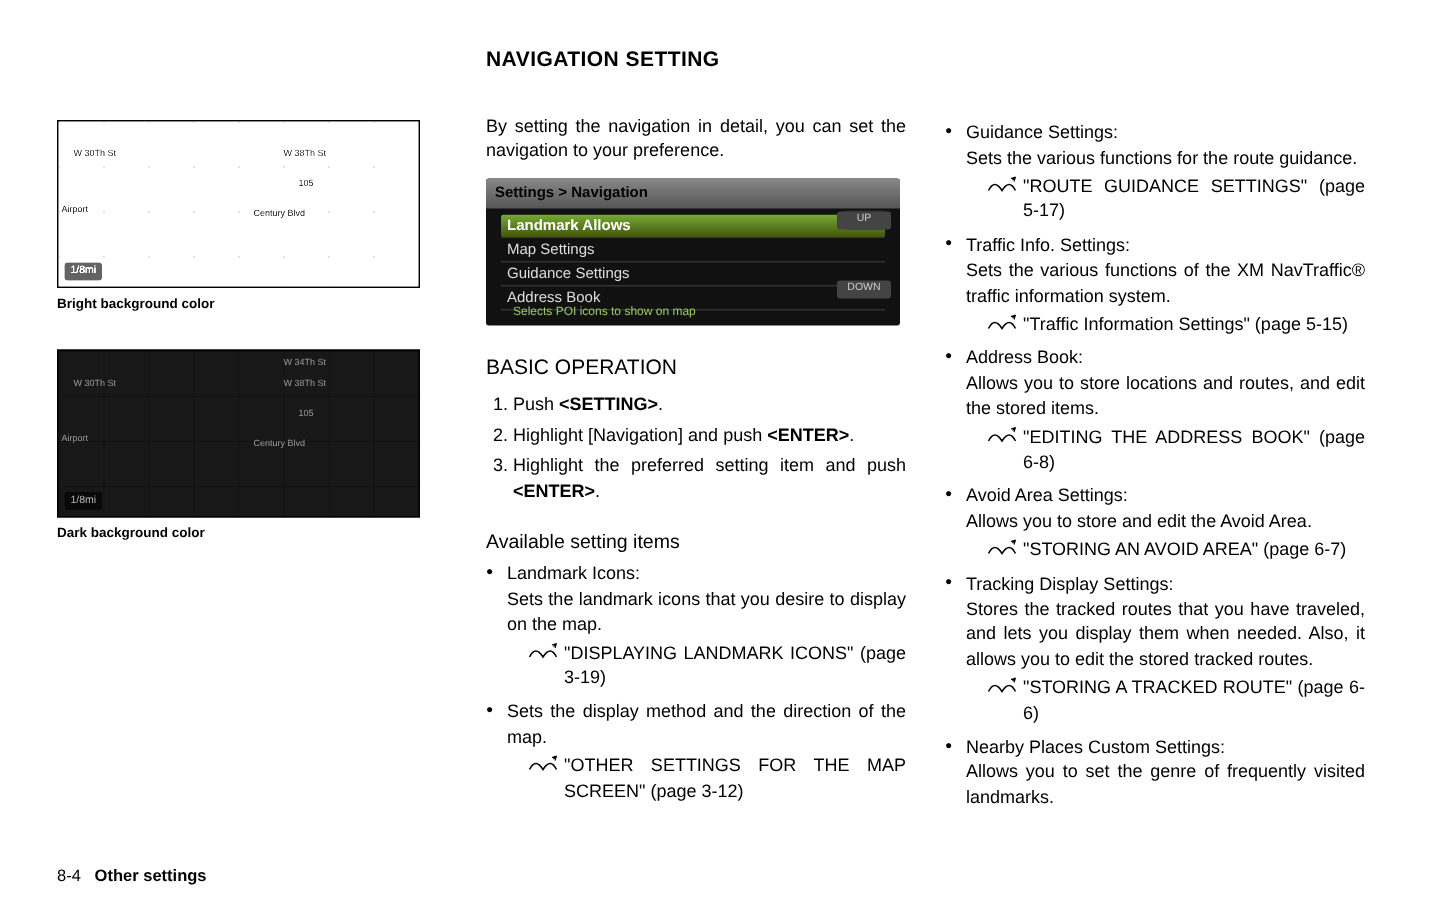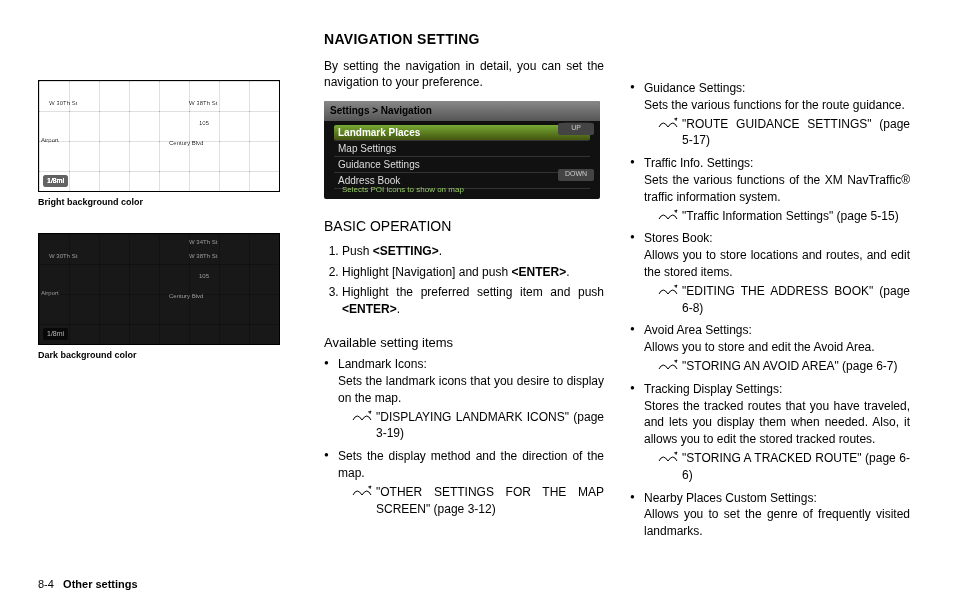--- a/index.html
+++ b/index.html
@@ -67,21 +67,21 @@
   .map-caption{
     font-size:9px;
     font-weight:bold;
     margin-bottom:24px;
   }
 
   
   .h-main{
     font-size:14px;
     font-weight:bold;
-    margin-bottom:8px;
+    margin-bottom:26px;
     letter-spacing:.3px;
   }
   .intro{
     font-size:12px;
     text-align:justify;
     margin-bottom:10px;
   }
   .nav-screenshot{
     width:276px;
     height:98px;
@@ -247,21 +247,21 @@
     <div class="h-main">NAVIGATION SETTING</div>
     <div class="intro">By setting the navigation in detail, you can set the navigation to your preference.</div>
 
     <div class="nav-screenshot">
       <div class="titlebar">
         <span>Settings &gt; Navigation</span>
         <span class="back">BACK</span>
       </div>
       <div class="upbtn">UP</div>
       <div class="menu">
-        <div class="item active">Landmark Places</div>
+        <div class="item active">Landmark Allows</div>
         <div class="item">Map Settings</div>
         <div class="item">Guidance Settings</div>
         <div class="item">Address Book</div>
       </div>
       <div class="page-ind">1/16</div>
       <div class="dnbtn">DOWN</div>
       <div class="hint">Selects POI icons to show on map</div>
     </div>
 
     <div class="h-sub">BASIC OPERATION</div>
@@ -323,21 +323,21 @@
             <span class="ref-icon">
   <svg viewBox="0 0 40 24">
     <path d="M2 20 Q10 4 20 20 Q30 4 38 20" fill="none" stroke="#000" stroke-width="2"></path>
     <path d="M34 6 L38 2 M38 2 L36 8 M38 2 L32 4" fill="none" stroke="#000" stroke-width="1.5"></path>
   </svg>
 </span>
             <span class="ref-text">"Traffic Information Settings" (page 5-15)</span>
           </div>
         </li>
         <li>
-          <div>Stores Book:</div>
+          <div>Address Book:</div>
           <div>Allows you to store locations and routes, and edit the stored items.</div>
           <div class="ref">
             <span class="ref-icon">
   <svg viewBox="0 0 40 24">
     <path d="M2 20 Q10 4 20 20 Q30 4 38 20" fill="none" stroke="#000" stroke-width="2"></path>
     <path d="M34 6 L38 2 M38 2 L36 8 M38 2 L32 4" fill="none" stroke="#000" stroke-width="1.5"></path>
   </svg>
 </span>
             <span class="ref-text">"EDITING THE ADDRESS BOOK" (page 6-8)</span>
           </div>

